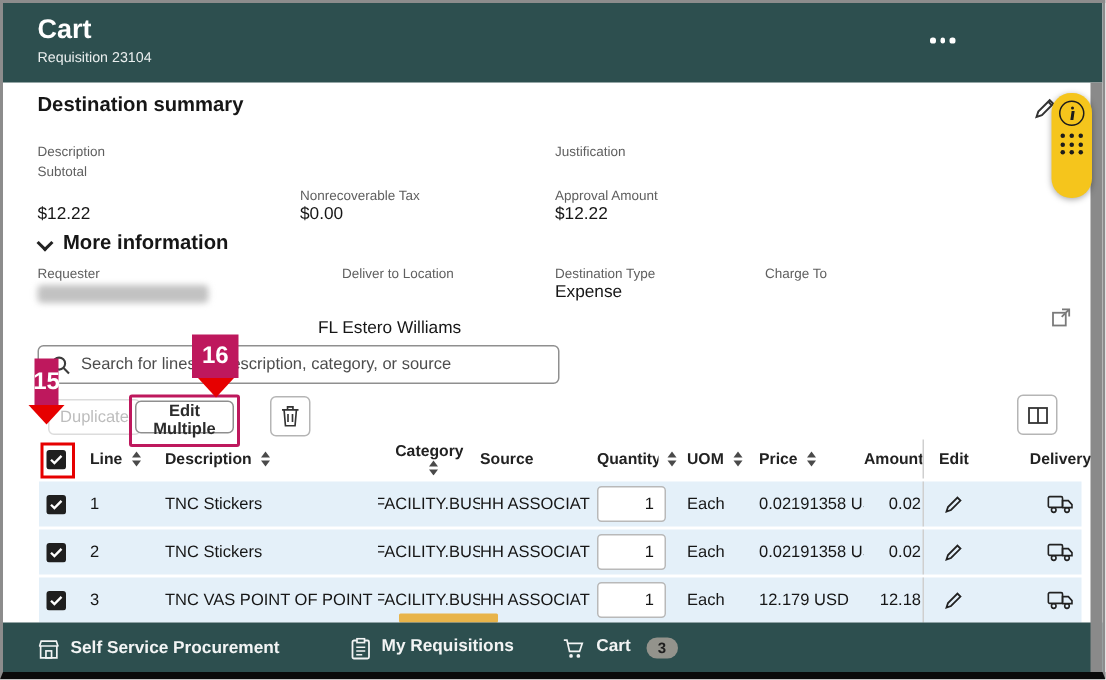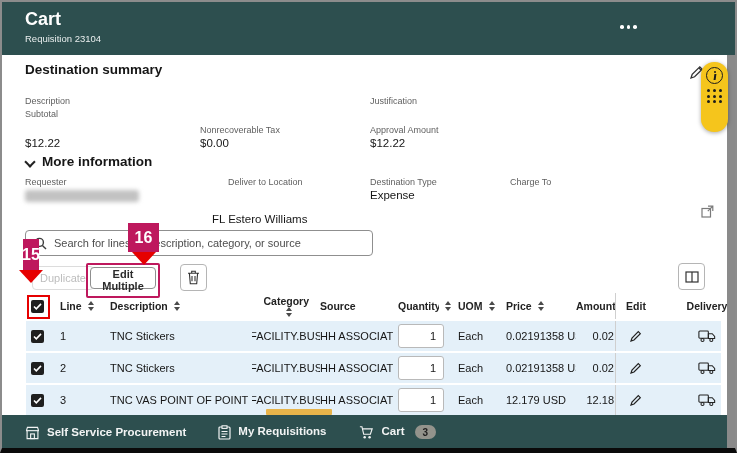--- a/index.html
+++ b/index.html
@@ -98,21 +98,21 @@
   .cbx { width:13px; height:13px; background:#1f1f1f; border-radius:2px; display:flex;
          align-items:center; justify-content:center; cursor:pointer; }
   .qty-input { width:46px; height:24px; border:1px solid #b9b9b9; border-radius:3px; text-align:right;
          padding-right:7px; font-size:11px; color:#161616; font-family:"Liberation Sans",sans-serif; background:#fff; }
   .icon-btn { cursor:pointer; display:flex; align-items:center; justify-content:center; }
 
   
   .footer { position:absolute; left:0; top:413px; width:733px; height:35px; background:#2d4f4f;
             display:flex; align-items:center; }
   .f-item { display:flex; align-items:flex-start; gap:7px; color:#f2f4f4; font-size:11.5px; font-weight:bold; cursor:pointer; }
-  .f-1 { margin-left:23px; } .f-2 { margin-left:32px; } .f-3 { margin-left:32px; }
+  .f-1 { margin-left:23px; } .f-2 { margin-left:48px; } .f-3 { margin-left:32px; }
   .badge { background:#93938c; color:#1e1e1e; font-size:10px; font-weight:bold; border-radius:9px;
            padding:1.5px 8px; margin-left:3px; }
   .indicator { position:absolute; left:264px; top:407px; width:66px; height:6px; background:#e8b44a; border-radius:1px; }
 
   
   .scroll { position:absolute; left:725px; top:53px; width:8px; height:395px; background:#8a8a8a; }
 
   svg { display:block; }
 </style>
 </head>

